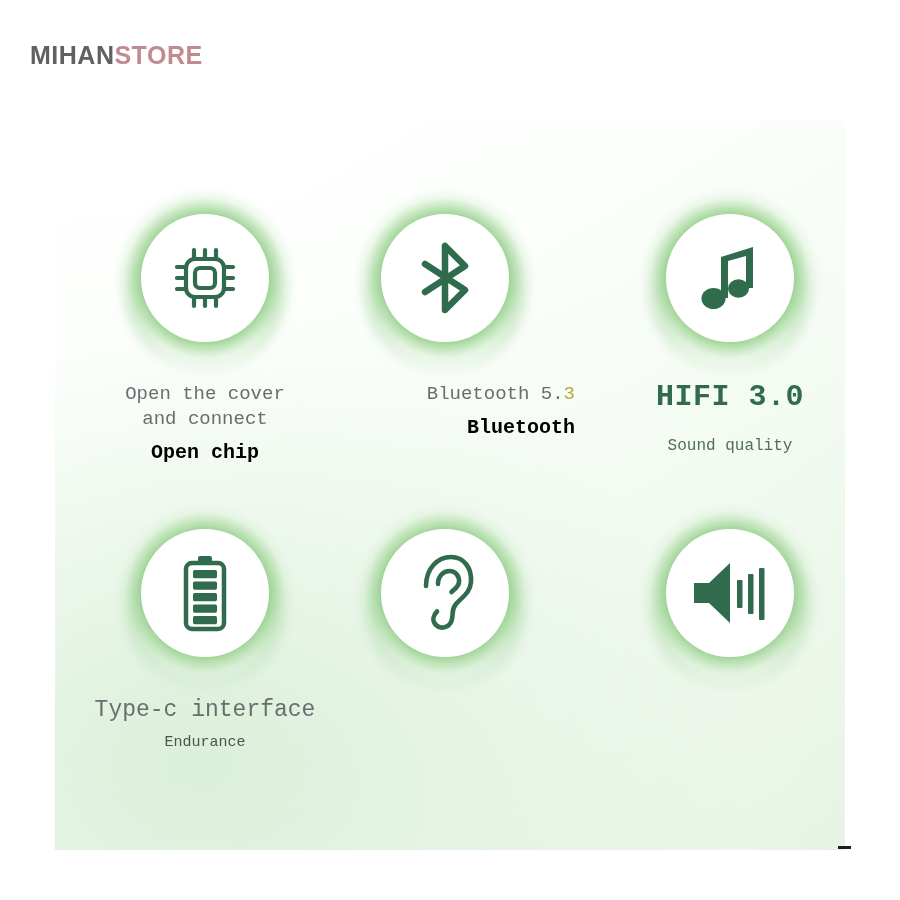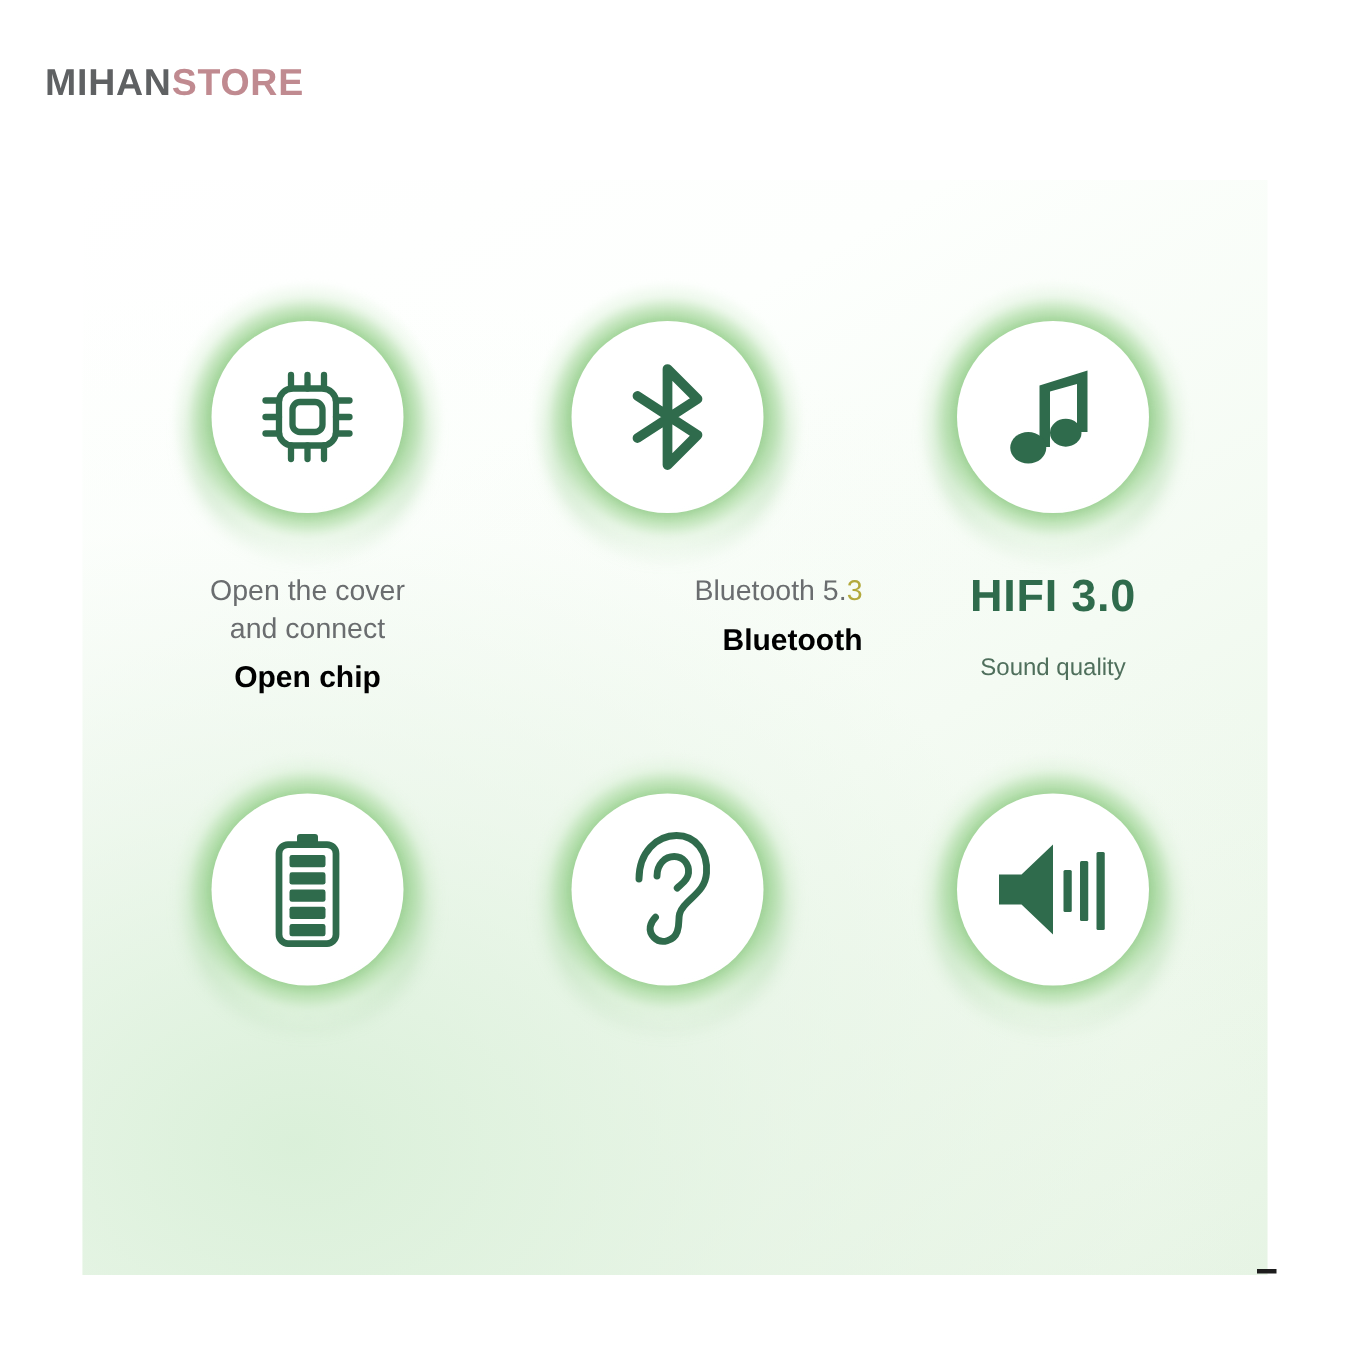--- a/index.html
+++ b/index.html
@@ -44,32 +44,33 @@
       linear-gradient(150deg, #ffffff 0%, #fdfffd 28%, #f4fbf3 58%, #eaf6e8 84%, #e4f3e2 100%);
   }
 
   
   .grid {
     position: absolute;
     left: 0;
     top: 0;
     width: 816px;
     height: 900px;
+    font-family: Liberation Mono, monospace;
   }
 
   .feature {
     position: absolute;
     width: 260px;
     text-align: center;
   }
   .feature.r1 { top: 188px; }
   .feature.r2 { top: 503px; }
   .feature.c1 { left: 75px; }
   .feature.c2 { left: 315px; text-align: right; }
-  .feature.c3 { left: 572px; }
+  .feature.c3 { left: 600px; }
 
   
   .badge {
     width: 180px;
     height: 180px;
     margin: 0 auto;
     position: relative;
     border-radius: 50%;
   }
   .badge-ring {
@@ -268,20 +269,24 @@
             <rect x="6" y="9" width="38" height="66" rx="6" ry="6" stroke="#2f6b4c" stroke-width="4.5" fill="none"></rect>
             <rect x="13" y="16" width="24" height="8.2" rx="1.6" fill="#2f6b4c"></rect>
             <rect x="13" y="27.5" width="24" height="8.2" rx="1.6" fill="#2f6b4c"></rect>
             <rect x="13" y="39" width="24" height="8.2" rx="1.6" fill="#2f6b4c"></rect>
             <rect x="13" y="50.5" width="24" height="8.2" rx="1.6" fill="#2f6b4c"></rect>
             <rect x="13" y="62" width="24" height="8.2" rx="1.6" fill="#2f6b4c"></rect>
           </svg>
         </span>
       </div>
     </div>
+    <div class="caption">
+      <div class="cap-title">Type-c interface</div>
+      <div class="cap-sub">Endurance</div>
+    </div>
   </div>
 
   <div class="feature r2 c2">
     <div class="badge">
       <div class="badge-ring"></div>
       <div class="badge-inner">
         <span>
           <svg width="62" height="82" viewBox="0 0 62 82" fill="none" stroke="#2f6b4c" stroke-width="4.6" stroke-linecap="round" stroke-linejoin="round">
             <path d="M12 34 C12 16 24 5 37 5 C50 5 58 16 57 30
                      C56.2 41 48 45 42 52

